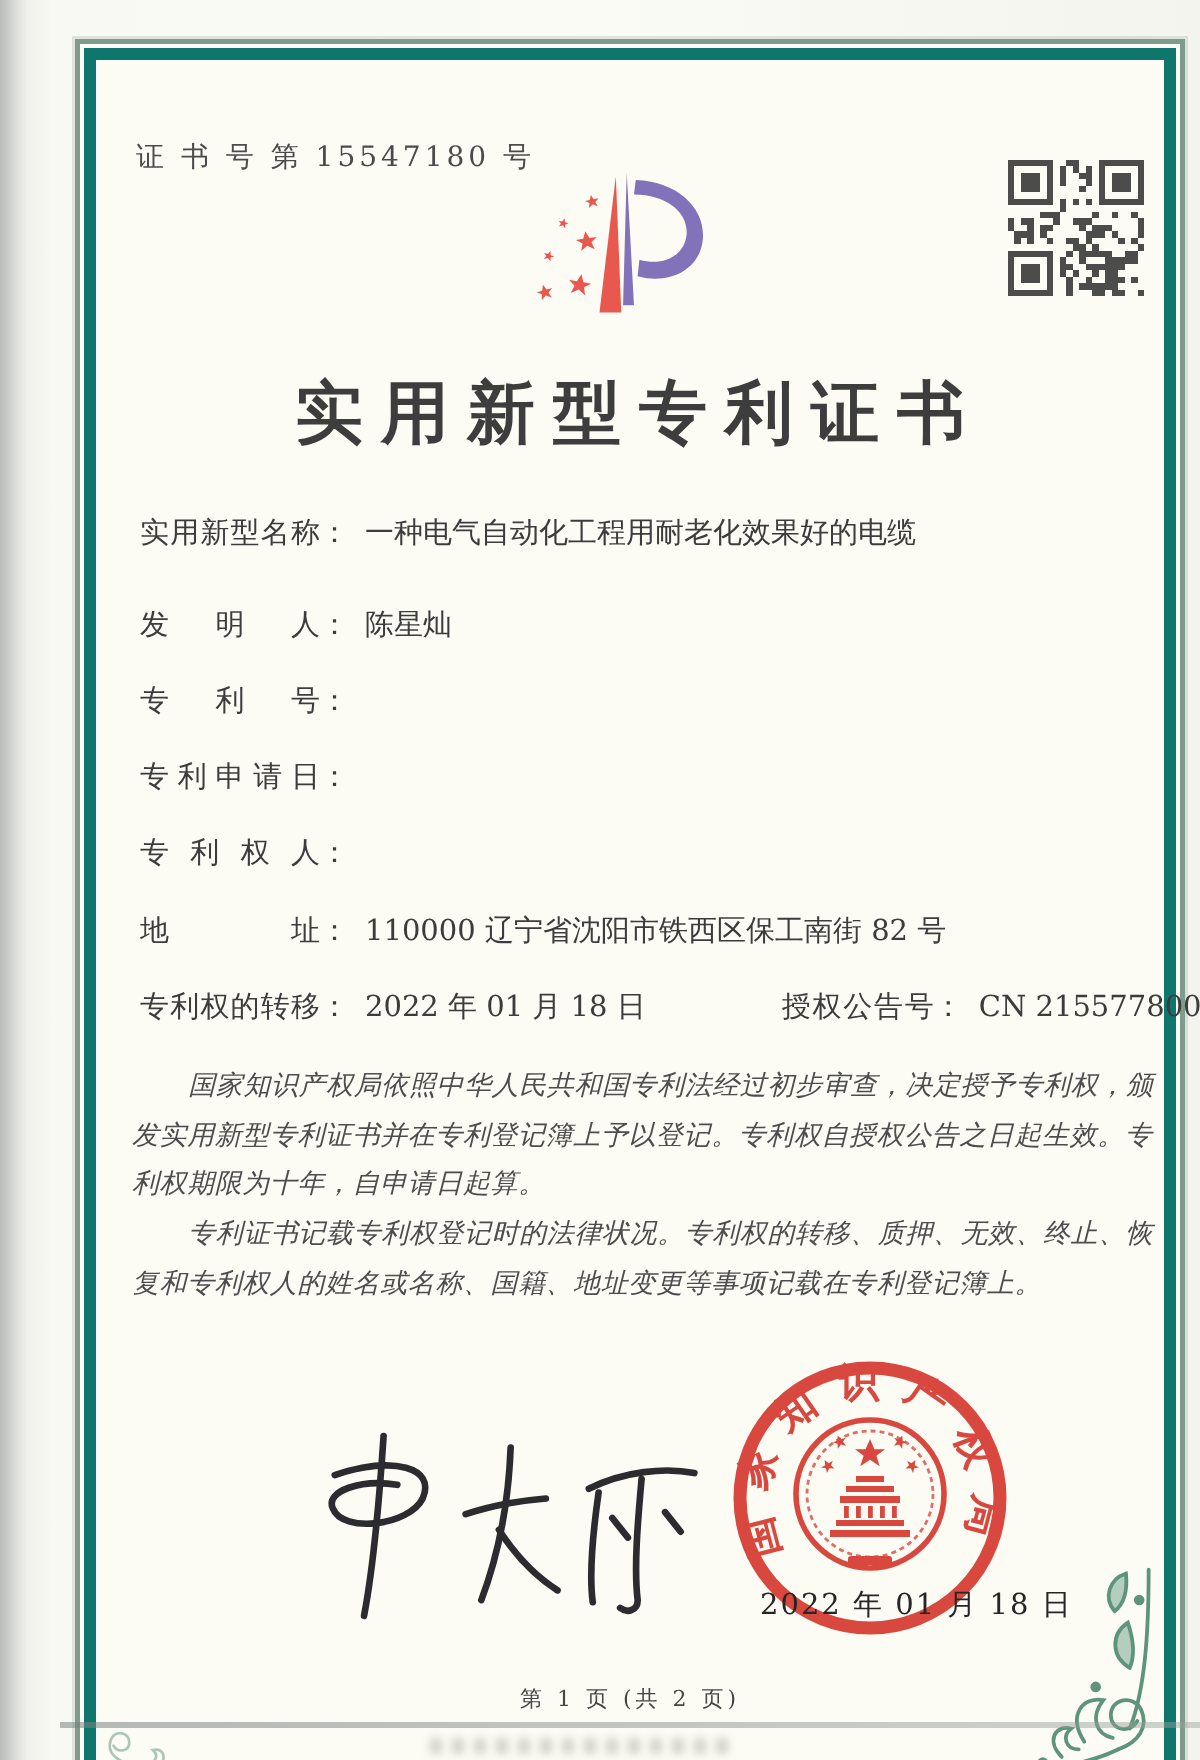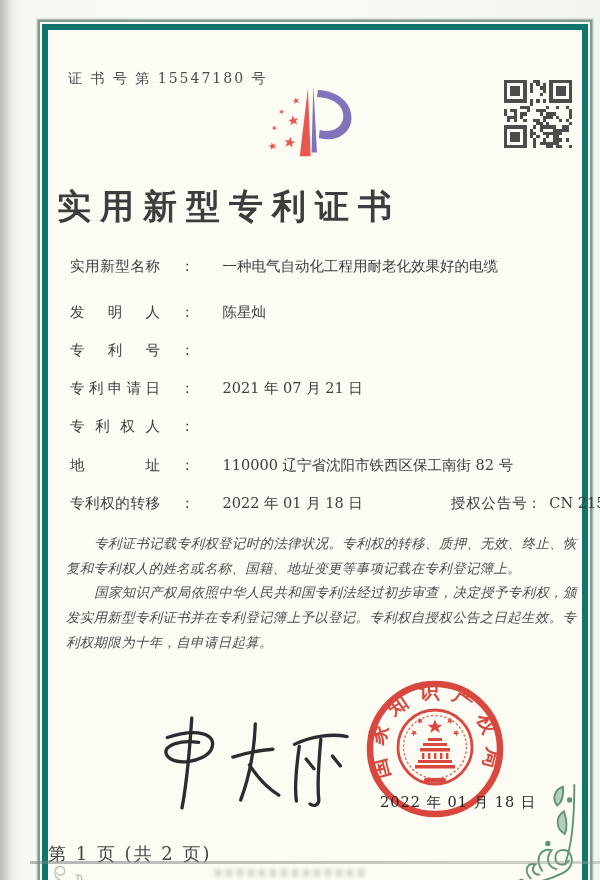--- a/index.html
+++ b/index.html
@@ -12,39 +12,39 @@
   .frame {
     position:absolute; left:42px; top:24px; width:546px; height:876px;
     background:#fcfcf4;
     border:6px solid #0f766e;
     box-shadow:0 0 0 2px #fcfcf6, 0 0 0 4.5px #7e9c8b, 0 0 0 6px rgba(126,156,139,.22);
   }
   .abs { position:absolute; }
   .cert-no { left:20px; top:40px; font-size:14px; letter-spacing:2px; color:#4b4b4b; }
   .logo { left:200px; top:44px; width:118px; height:100px; }
   .qr { left:456px; top:50px; width:68px; height:68px; opacity:.85; }
-  .title { left:0; right:0; top:154px; text-align:left; font-size:34px; font-weight:bold;
+  .title { left:0; right:0; top:154px; text-align:center; font-size:34px; font-weight:bold;
            letter-spacing:9px; color:#3d3d3d; text-indent:9px; }
-  .frow { left:22px; display:flex; align-items:baseline; font-size:14.5px; color:#3c3c3c; white-space:nowrap;gap:20px; }
+  .frow { left:22px; display:flex; align-items:baseline; font-size:14.5px; color:#3c3c3c; white-space:nowrap; }
   .flabel { display:inline-block; width:90px; text-align:justify; text-align-last:justify; text-justify:inter-character; }
   .fcolon { margin-right:8px; }
   .r0{top:227px}.r1{top:273px}.r2{top:311px}.r3{top:349px}.r4{top:387px}.r5{top:426px}.r6{top:464px}
   .grant2 { margin-left:68px; display:flex; align-items:baseline; }
   .grant2 .flabel { width:76px; }
   .paras { left:18px; top:502px; width:516px; font-size:13.4px; line-height:1.84; color:#4d4d4d;
            font-style:italic; letter-spacing:.4px; }
   .paras p { margin:0; text-indent:2.1em; }
   .signoff { left:15px; top:714px; font-size:15px; line-height:30px; color:#2f2f2f;
              font-family:"DejaVu Sans","Liberation Sans",sans-serif; }
   .signature { left:92px; top:674px; width:215px; height:112px; }
   .seal { left:312px; top:644px; width:150px; height:150px; mix-blend-mode:multiply; opacity:.93; }
   .seal-date { left:332px; top:763px; font-size:14.5px; letter-spacing:1px; color:#262626; white-space:nowrap; }
   .ornament-br { right:2px; bottom:2px; width:104px; height:116px; }
   .ornament-bl { left:2px; bottom:2px; width:62px; height:70px; transform:scaleX(-1); opacity:.5; }
-  .footer { left:0; right:0; top:812px; font-size:18px; letter-spacing:2px; color:#454545; }
+  .footer { left:0; right:0; top:812px; text-align:center; font-size:11px; letter-spacing:2px; color:#454545; }
   .page-edge { position:absolute; left:30px; right:0; top:861px; height:2.5px;
                background:linear-gradient(90deg,rgba(120,130,125,.55),rgba(150,160,152,.45)); }
   .showthrough { position:absolute; left:215px; top:869px; width:150px; height:8px;
                  background:repeating-linear-gradient(90deg,#a9aaa5 0 6px,transparent 6px 11px);
                  filter:blur(2px); opacity:.5; }
   .left-shadow { position:absolute; left:0; top:0; width:14px; height:100%;
                  background:linear-gradient(90deg,rgba(90,95,92,.28),rgba(0,0,0,0)); }
 </style>
 </head>
 <body>
@@ -292,21 +292,20 @@
       <span class="fcolon">：</span>
       <span>陈星灿</span>
   </div>
   <div class="abs frow r2">
     <span class="flabel">专利号</span>
       <span class="fcolon">：</span>
   </div>
   <div class="abs frow r3">
     <span class="flabel">专利申请日</span>
       <span class="fcolon">：</span>
-      <span>2021 年 07 月 21 日</span>
   </div>
   <div class="abs frow r4">
     <span class="flabel">专利权人</span>
       <span class="fcolon">：</span>
   </div>
   <div class="abs frow r5">
     <span class="flabel">地址</span>
       <span class="fcolon">：</span>
       <span>110000 辽宁省沈阳市铁西区保工南街 82 号</span>
   </div>
@@ -315,22 +314,22 @@
       <span class="fcolon">：</span>
       <span>2022 年 01 月 18 日</span>
     <span class="grant2">
       <span class="flabel">授权公告号</span>
         <span class="fcolon">：</span>
         <span>CN 215577800 U</span>
     </span>
   </div>
 
   <div class="abs paras">
+    <p>国家知识产权局依照中华人民共和国专利法经过初步审查，决定授予专利权，颁发实用新型专利证书并在专利登记簿上予以登记。专利权自授权公告之日起生效。专利权期限为十年，自申请日起算。</p>
     <p>专利证书记载专利权登记时的法律状况。专利权的转移、质押、无效、终止、恢复和专利权人的姓名或名称、国籍、地址变更等事项记载在专利登记簿上。</p>
-    <p>国家知识产权局依照中华人民共和国专利法经过初步审查，决定授予专利权，颁发实用新型专利证书并在专利登记簿上予以登记。专利权自授权公告之日起生效。专利权期限为十年，自申请日起算。</p>
   </div>
 
 
   <svg class="abs signature" viewBox="0 0 220 110" fill="none" stroke="#2c2c30" stroke-width="3.4" stroke-linecap="round">
     <path d="M28,32 C58,22 80,28 73,44 C66,58 32,62 27,49 C23,40 42,34 60,37"></path>
     <path d="M53,12 C51,42 48,78 43,104"></path>
     <path d="M118,18 C117,45 112,72 103,96"></path>
     <path d="M95,52 C110,47 124,45 136,44"></path>
     <path d="M112,60 C121,74 131,84 142,91"></path>
     <path d="M158,39 C176,30 197,28 212,31"></path>

